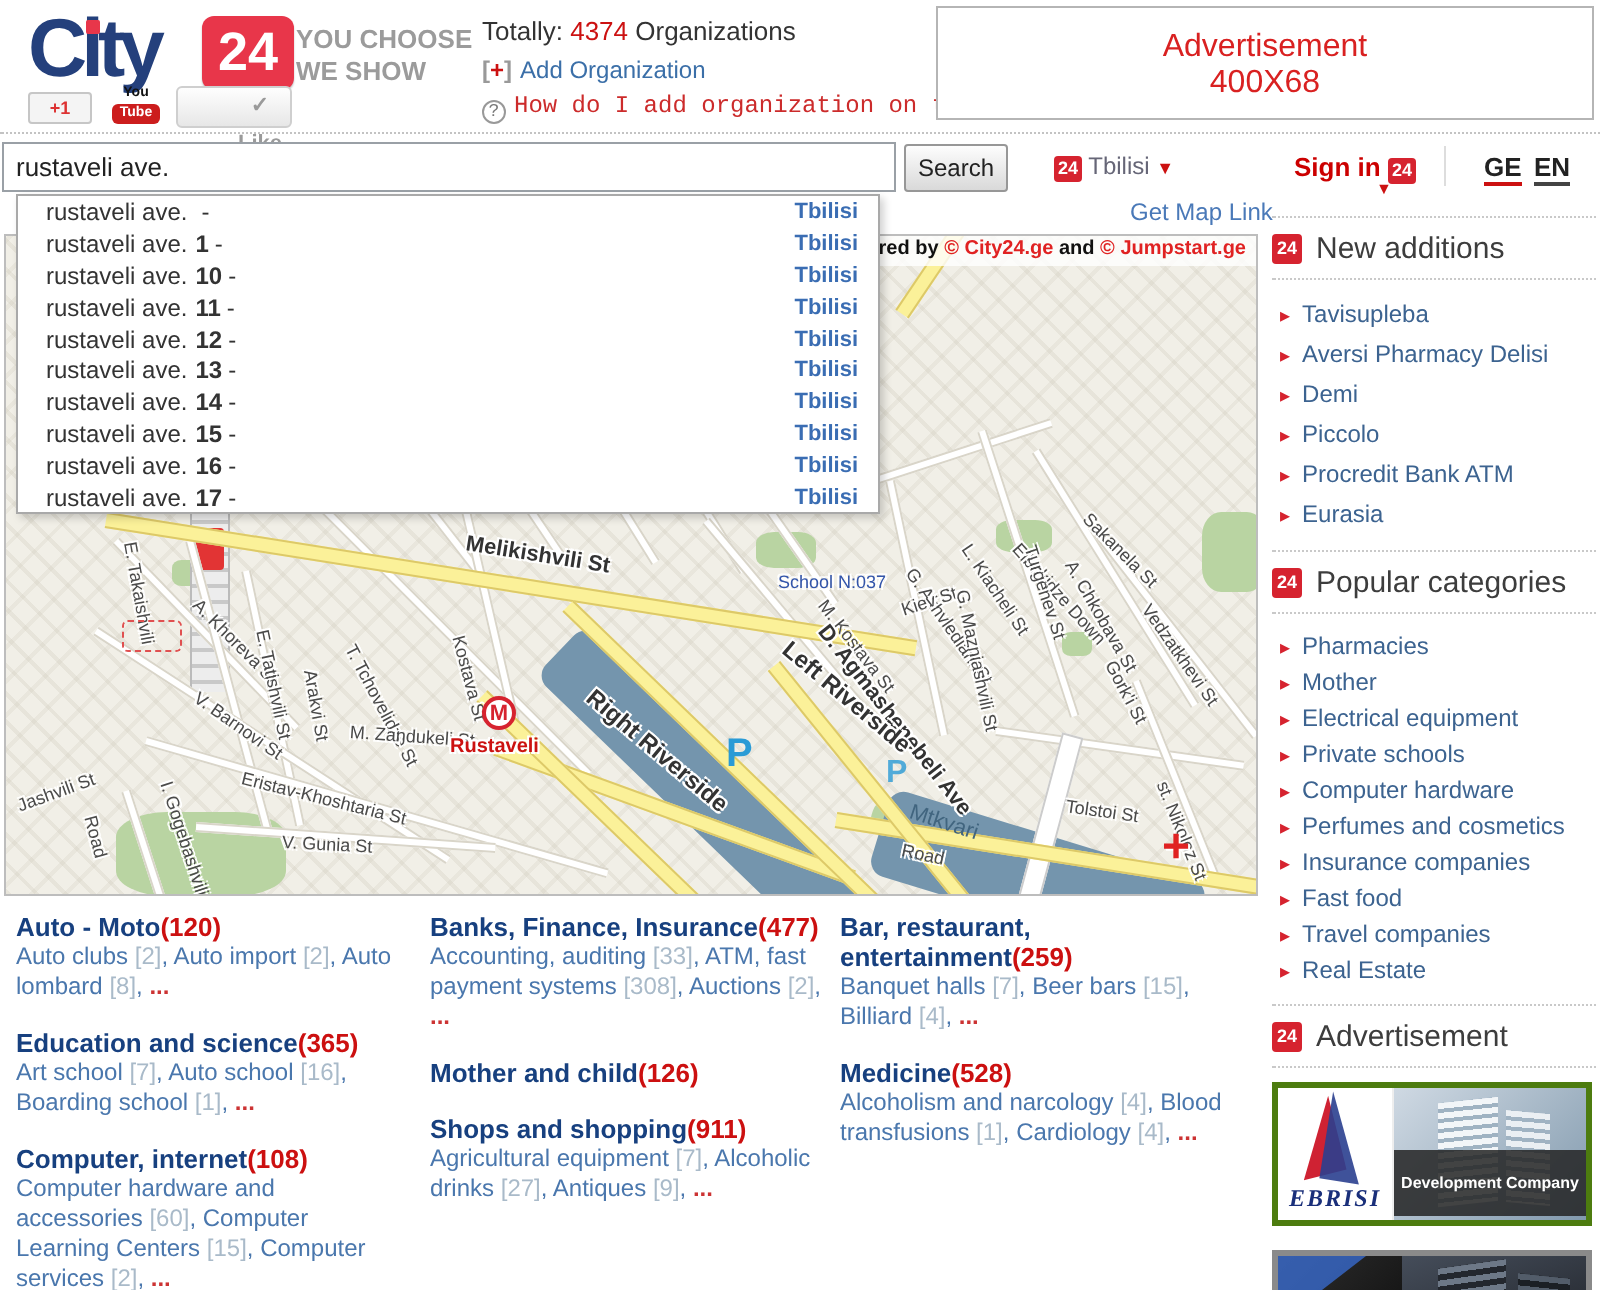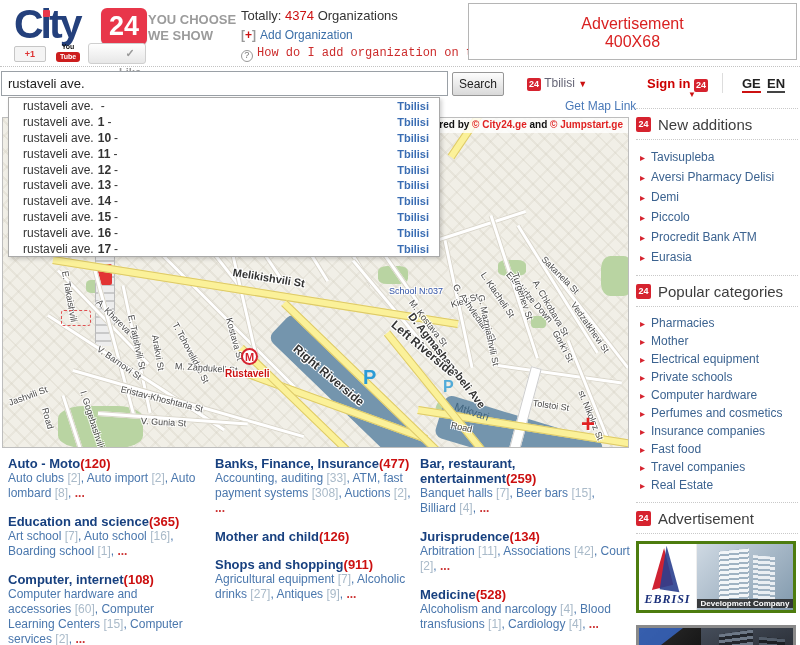--- a/index.html
+++ b/index.html
@@ -85,21 +85,21 @@
   .side-gap { height:8px; }
   .banner { width:160px; height:72px; border:3px solid #4d7c0f; margin-bottom:12px; display:flex; overflow:hidden; background:#fff; }
   .b1-left { width:58px; position:relative; background:#fff; border-right:1px solid #eee; }
   .sail-red { position:absolute; left:8px; top:6px; width:0; height:0; border-bottom:38px solid #cf2233; border-left:22px solid transparent; transform:rotate(-14deg); }
   .sail-blue { position:absolute; left:24px; top:3px; width:0; height:0; border-bottom:44px solid #2a3f8f; border-right:20px solid transparent; transform:rotate(9deg); opacity:.9; }
   .b1-brand { position:absolute; left:0; right:0; bottom:3px; text-align:center; font-family:"Liberation Serif", serif; font-weight:bold; font-style:italic; font-size:12px; color:#1a2f7a; letter-spacing:1px; }
   .b1-right { flex:1; position:relative; background:linear-gradient(135deg,#cfd9e3,#8199ad); }
   .tower { position:absolute; background:repeating-linear-gradient(#f2f5f8 0 3px, #9fb2c2 3px 5px); }
   .t1 { left:22px; top:6px; width:30px; height:52px; transform:skewY(-6deg); }
   .t2 { left:56px; top:12px; width:22px; height:46px; transform:skewY(5deg); opacity:.9; }
-  .b1-cap { position:absolute; left:0; right:0; bottom:2px; background:rgba(35,35,35,.85); color:#fff; font-size:8px; font-weight:bold; text-align:center; padding:0 0; }
+  .b1-cap { position:absolute; left:0; right:0; bottom:2px; background:rgba(35,35,35,.85); color:#fff; font-size:8px; font-weight:bold; text-align:center; padding:12px 0; }
   .b2 { background:#141414; border-color:#8a8a8a; }
   .b2-left { width:62px; position:relative; background:linear-gradient(135deg,#2e2e2e,#090909); }
   .b2-diag { position:absolute; left:0; top:0; width:0; height:0; border-top:34px solid #3a6fd8; border-right:44px solid transparent; opacity:.75; }
   .b2-right { flex:1; position:relative; background:linear-gradient(160deg,#454d5a,#15171b); }
   .t3 { left:18px; top:4px; width:34px; height:60px; background:repeating-linear-gradient(#6d7887 0 3px, #23272e 3px 6px); transform:skewY(-8deg); }
   .t4 { left:58px; top:10px; width:26px; height:54px; background:repeating-linear-gradient(#525c69 0 3px, #1b1f24 3px 6px); transform:skewY(6deg); }
 
   
   .cats { position:absolute; left:8px; top:456px; width:624px; }
   .cat-col { position:absolute; top:0; }
@@ -427,24 +427,20 @@
           </div>
         </div>
 
       <div class="cat-col col2">
 
           <div class="cat-block">
             <div class="cat-title"><span>Bar, restaurant, entertainment</span><span class="cc">(259)</span></div>
             <div class="cat-links"><span><span><a>Banquet halls</a> <span class="cnt">[7]</span>, </span><span><a>Beer bars</a> <span class="cnt">[15]</span>, </span><span><a>Billiard</a> <span class="cnt">[4]</span>, </span></span><span class="more">...</span></div>
           </div>
 
-          <div class="cat-block">
-            <div class="cat-title"><span>Jurisprudence</span><span class="cc">(134)</span></div>
-            <div class="cat-links"><span><span><a>Arbitration</a> <span class="cnt">[11]</span>, </span><span><a>Associations</a> <span class="cnt">[42]</span>, </span><span><a>Court</a> <span class="cnt">[2]</span>, </span></span><span class="more">...</span></div>
-          </div>
 
           <div class="cat-block">
             <div class="cat-title"><span>Medicine</span><span class="cc">(528)</span></div>
             <div class="cat-links"><span><span><a>Alcoholism and narcology</a> <span class="cnt">[4]</span>, </span><span><a>Blood transfusions</a> <span class="cnt">[1]</span>, </span><span><a>Cardiology</a> <span class="cnt">[4]</span>, </span></span><span class="more">...</span></div>
           </div>
         </div>
     </div>
 
 </div>
 

